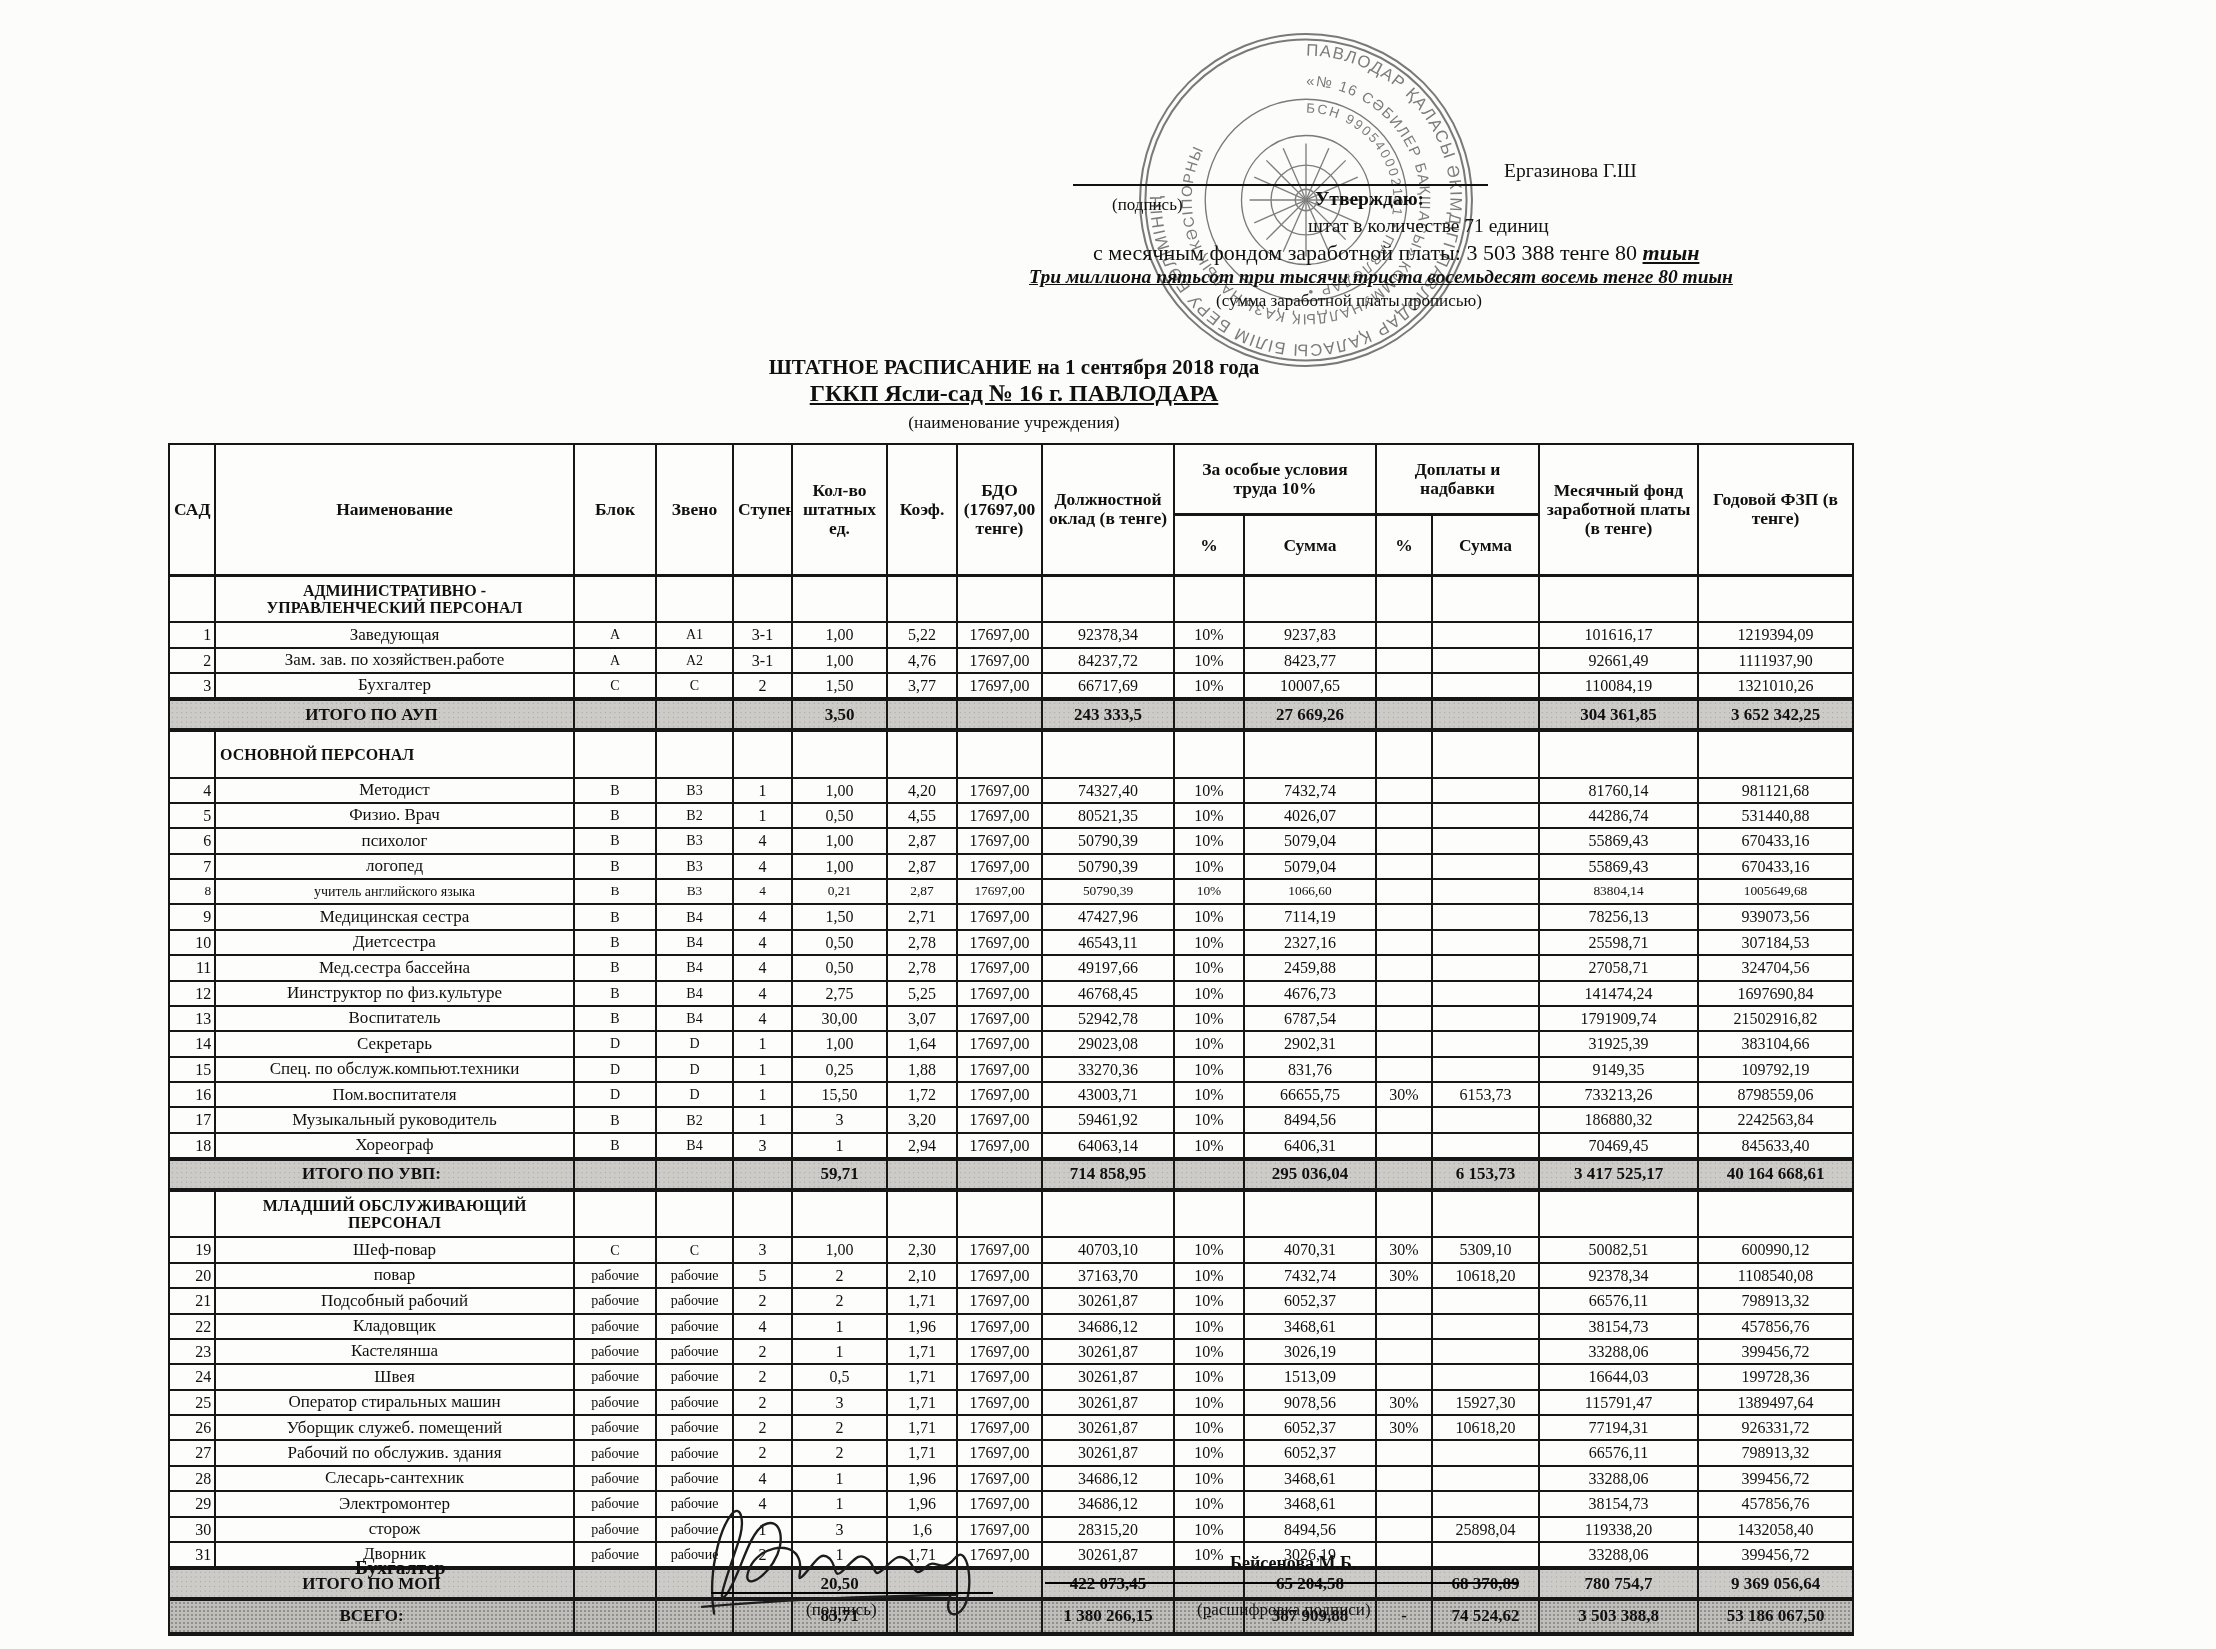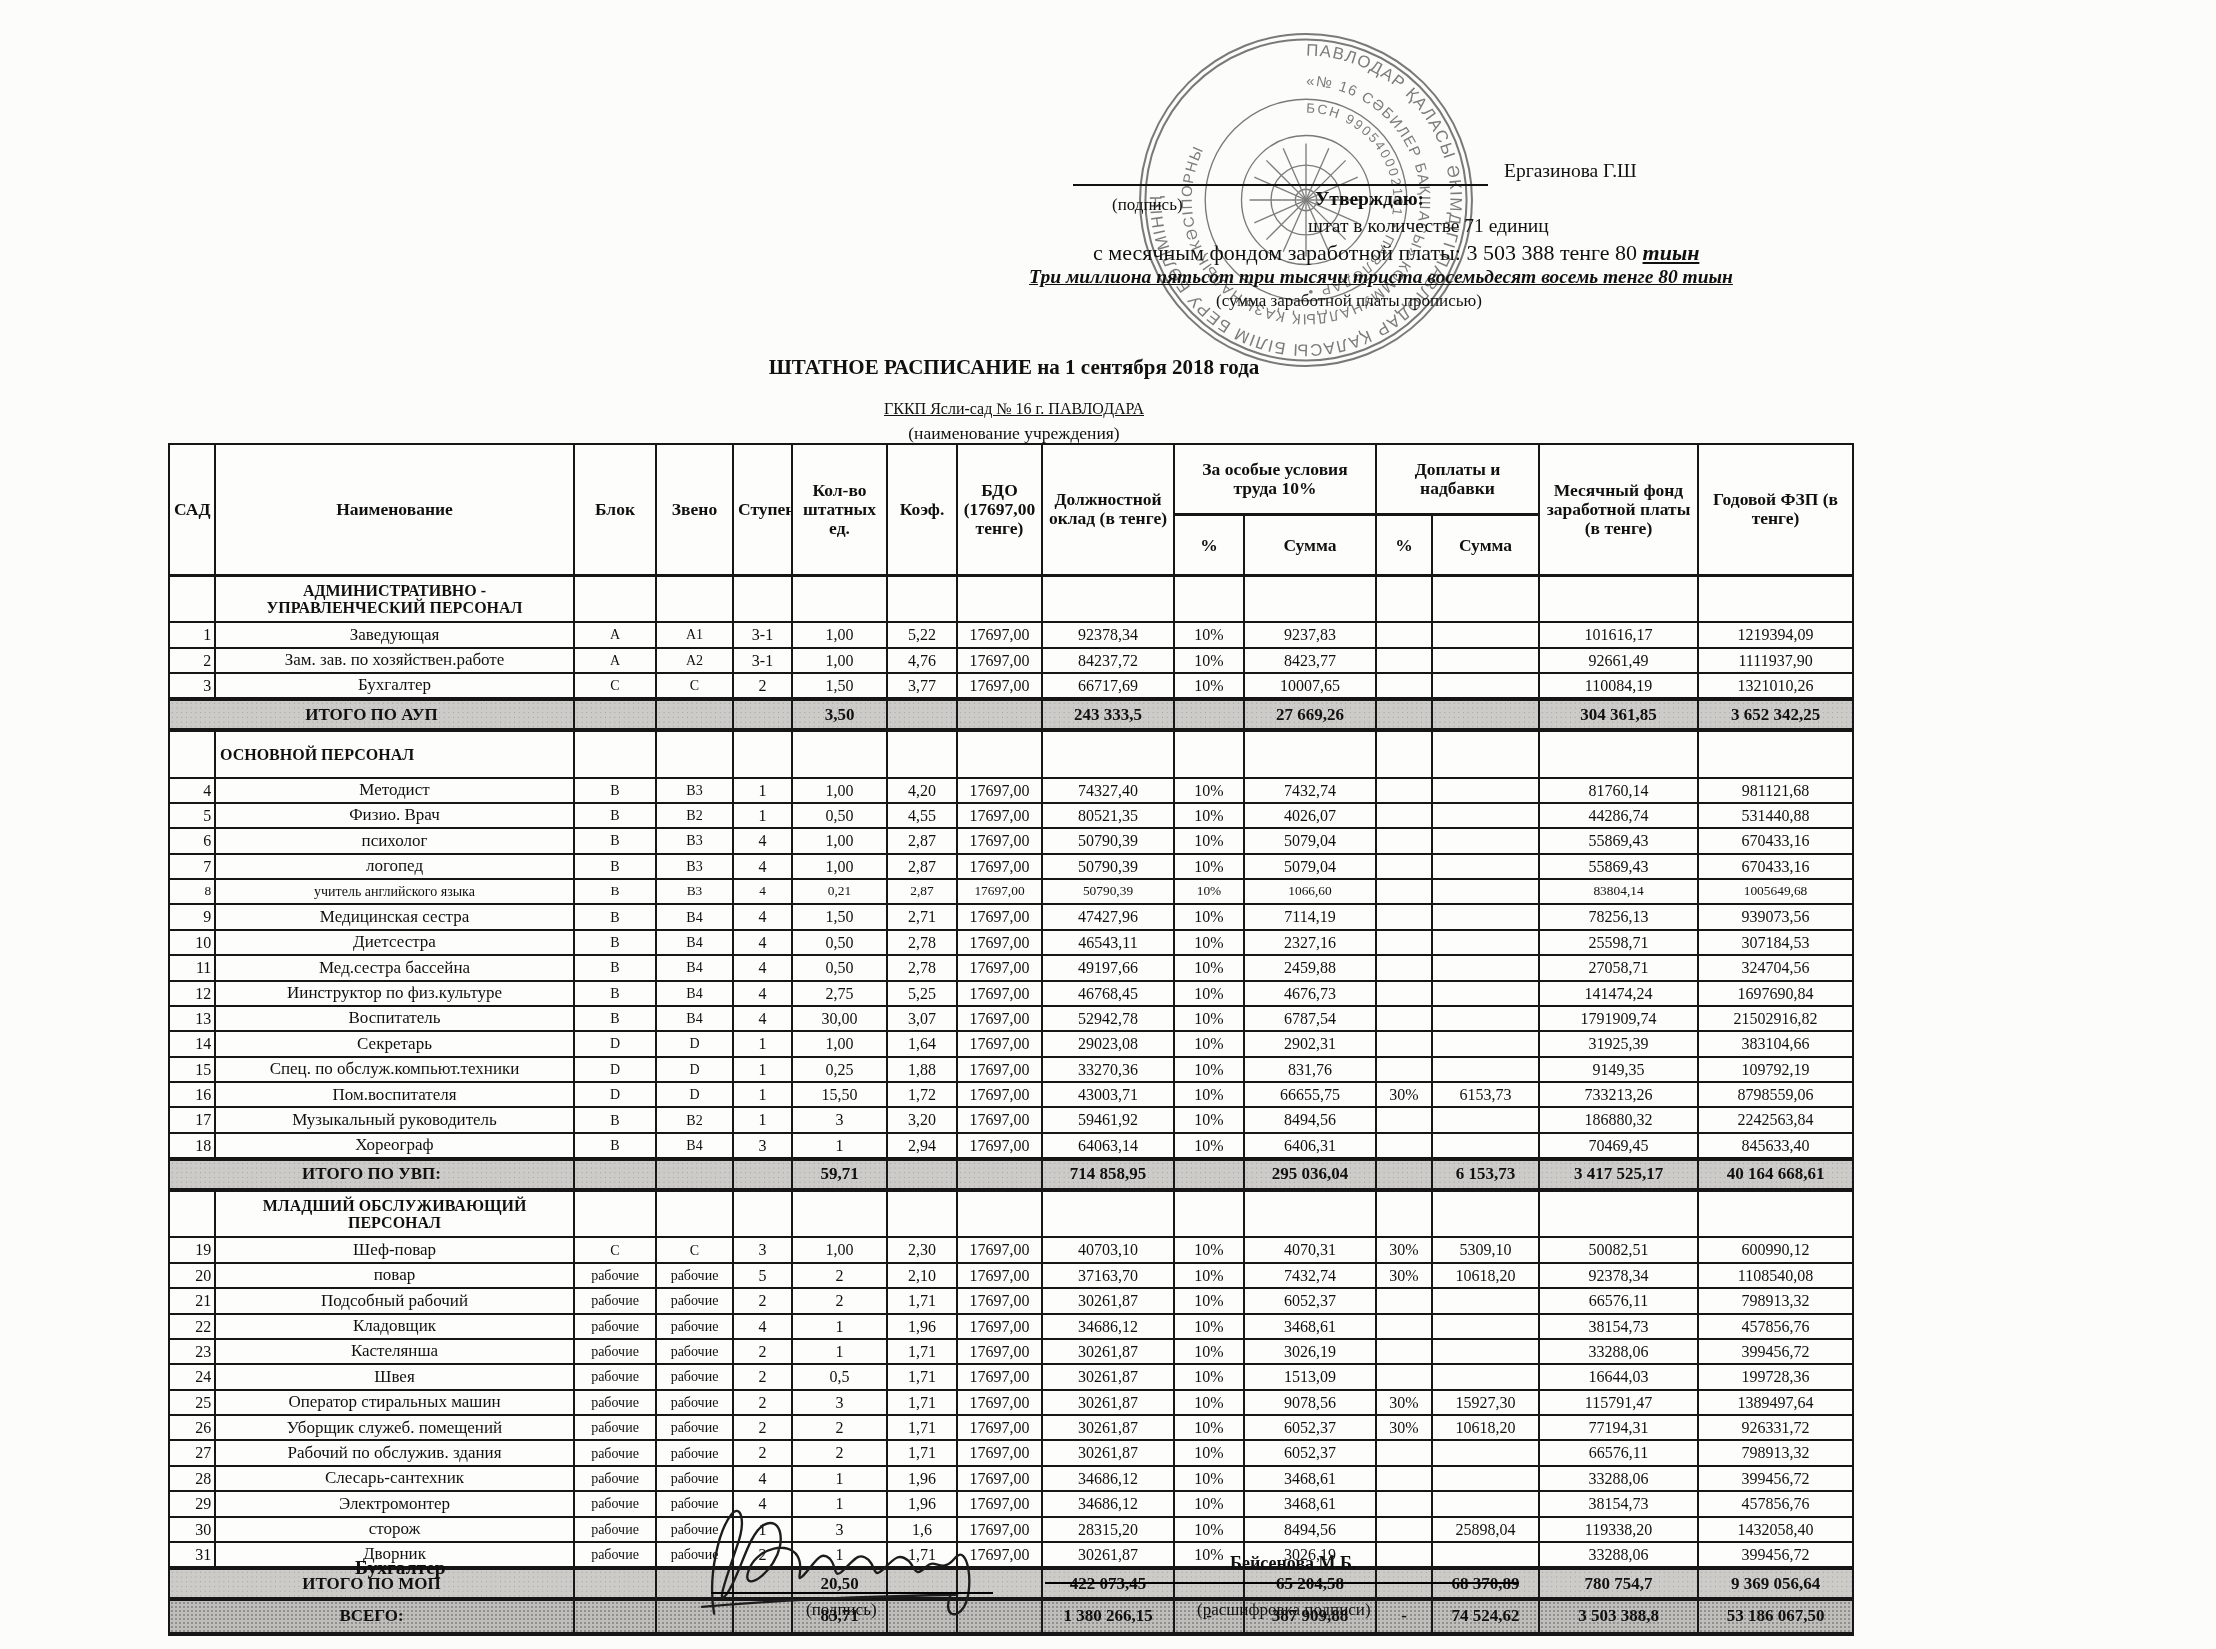--- a/index.html
+++ b/index.html
@@ -23,21 +23,21 @@
   .amount-words{left:1029px;top:266px;font-size:19.5px;font-weight:bold;font-style:italic;text-decoration:underline;}
   .amount-caption{left:1216px;top:291px;font-size:17px;}
 
   
   .stamp{position:absolute;left:1134px;top:28px;width:344px;height:344px;
          opacity:.8;mix-blend-mode:multiply;}
 
   
   .titleblock{position:absolute;left:732px;top:355px;width:564px;text-align:center;}
   .title1{font-size:21px;font-weight:bold;}
-  .title2{font-size:16px;font-weight:normal;text-decoration:underline;margin-top:20px;}
+  .title2{font-size:24px;font-weight:bold;text-decoration:underline;margin-top:0;}
   .title3{font-size:17.5px;margin-top:5.4px;}
 
   
   table.staff{
     position:absolute;left:168px;top:443px;width:1682px;
     border-collapse:collapse;table-layout:fixed;
     background:#fdfdfc;
   }
   table.staff td,table.staff th{
     border:2px solid #161616;

